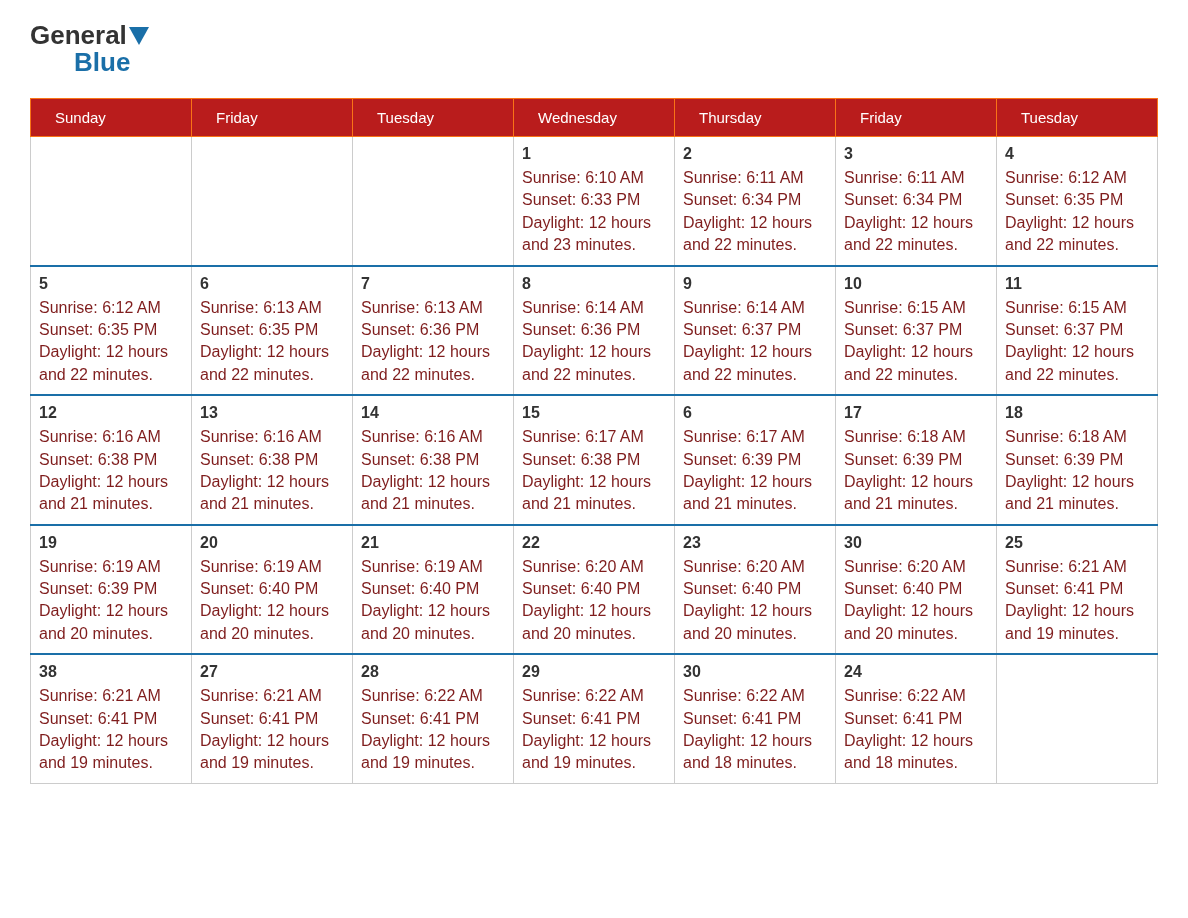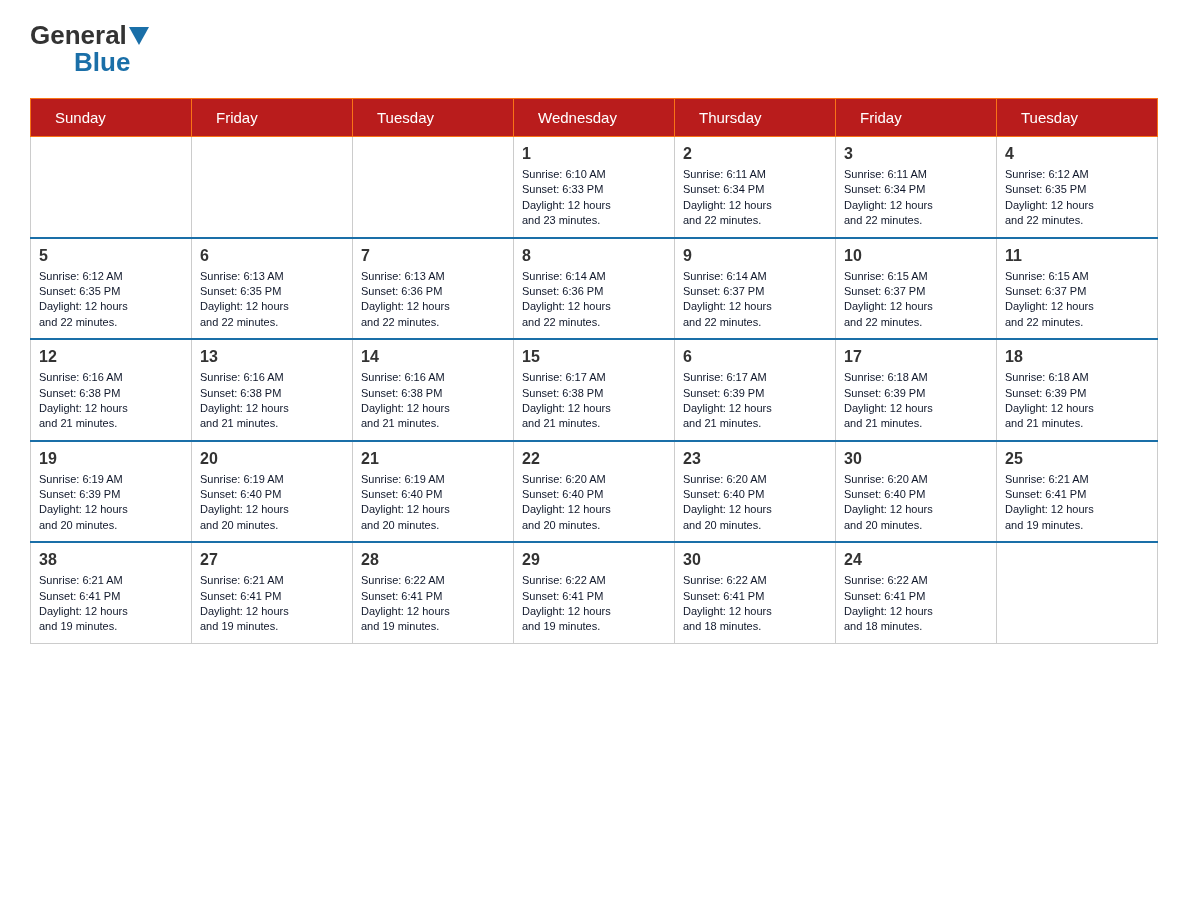--- a/index.html
+++ b/index.html
@@ -54,22 +54,22 @@
       min-height: 110px;
     }
     .day-number {
       font-size: 16px;
       font-weight: bold;
       color: #333;
       display: block;
       margin-bottom: 4px;
     }
     .day-info {
-      font-size: 11px;
-      color: #0f172a;
+      font-size: 16px;
+      color: #7f1d1d;
       line-height: 1.4;
     }
     .empty-cell {
       background: #fff;
     }
     .row-divider td {
       border-top: 2px solid #1a6fa8;
     }
     .logo-wrapper {
       display: flex;

